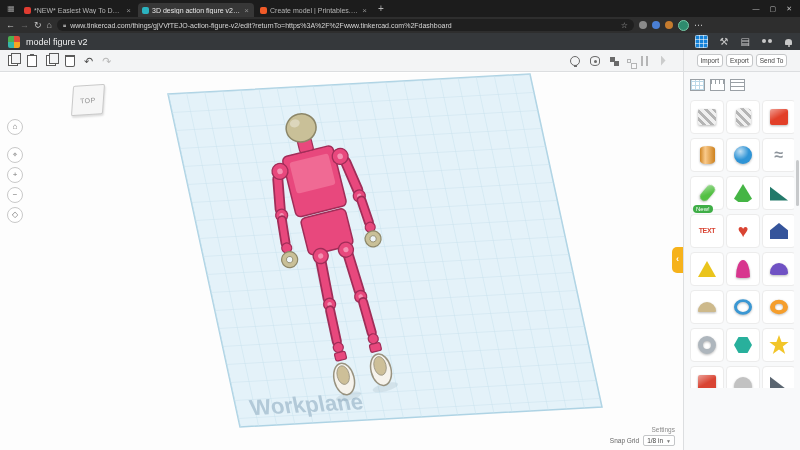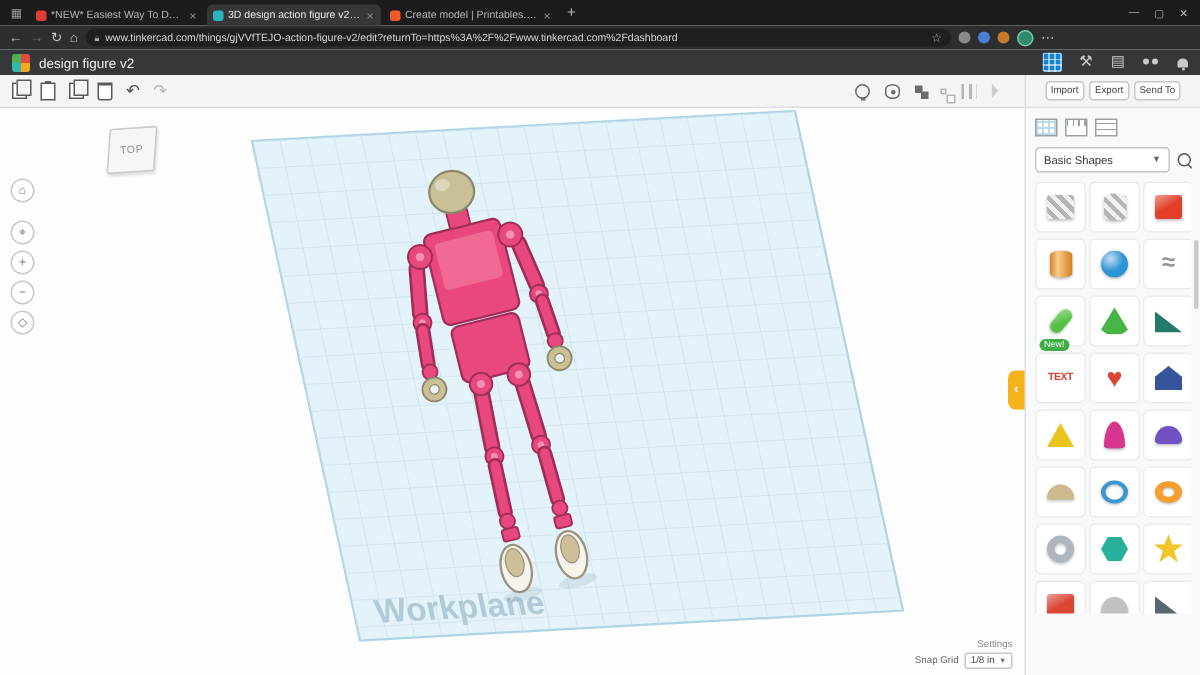--- a/index.html
+++ b/index.html
@@ -155,21 +155,21 @@
   </div>
   <span class="ext" style="background:#8a8a8a"></span>
   <span class="ext" style="background:#4a7fd4"></span>
   <span class="ext" style="background:#c57b2e"></span>
   <span id="avatar"></span>
   <span class="navbtn">⋯</span>
 </div>
 
 <div id="appheader">
   <span id="tklogo"></span>
-  <span id="doc-title">design figure v2</span>
+  <span id="doc-title">model figure v2</span>
   <div id="header-right">
     <span id="grid-tile"></span>
     <span class="hicon">⚒</span>
     <span class="hicon">▤</span>
     <span class="ppl"></span>
     <span class="bellshape"></span>
   </div>
 </div>
 
 <div id="toolbar">
@@ -297,27 +297,20 @@
     </div>
   </div>
 </div>
 
 <div id="panel">
   <div id="drag-tools">
     <span class="mini-tool mt-workplane"></span>
     <span class="mini-tool mt-ruler"></span>
     <span class="mini-tool mt-notes"></span>
   </div>
-  <div id="cat-row">
-    <div id="cat-dd">
-      <span>Basic Shapes</span>
-      <span class="caret">▼</span>
-    </div>
-    <span class="search-icon"></span>
-  </div>
   <div id="shapes-grid">
       <div class="tile">
         <span class="g g-cube checker" style="--c: #d9d9d9;"></span>
       </div>
       <div class="tile">
         <span class="g g-cylinder checker" style="--c: #d9d9d9;"></span>
       </div>
       <div class="tile">
         <span class="g g-cube" style="--c: #e23f28;"></span>
       </div>

